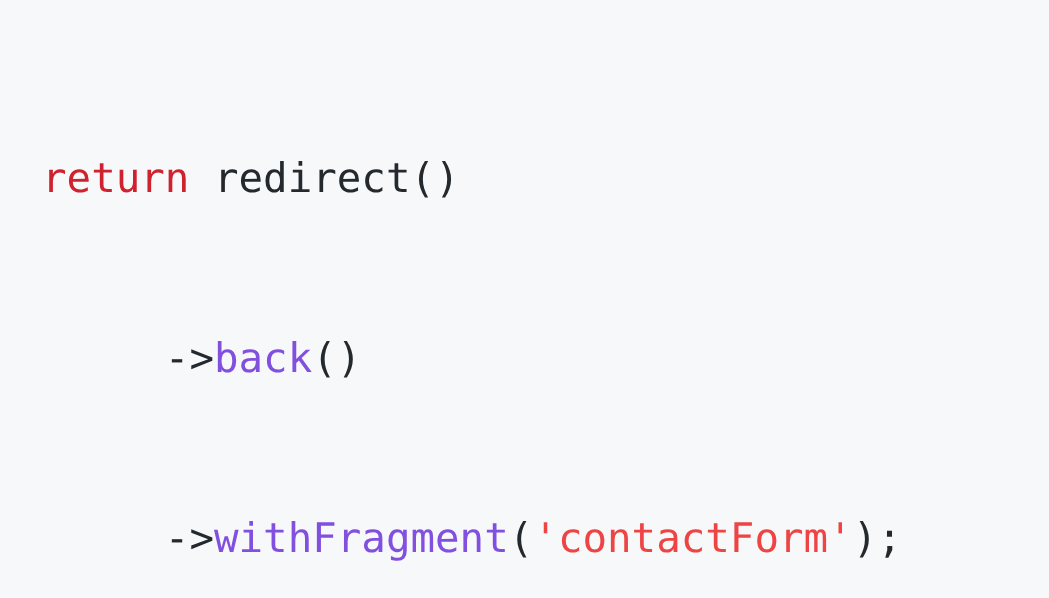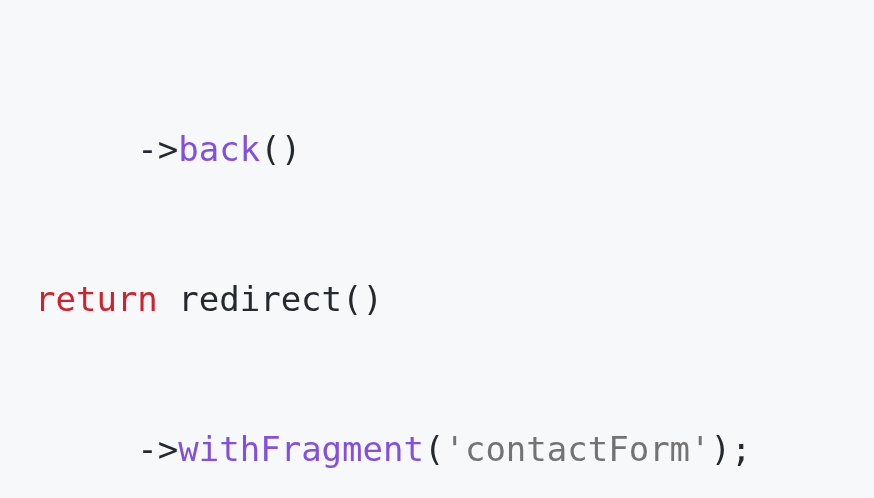--- a/index.html
+++ b/index.html
@@ -12,29 +12,29 @@
       font-family: "DejaVu Sans Mono", monospace;
       font-size: 34px;
       line-height: 50px;
       color: #24292e;
       white-space: pre;
       letter-spacing: 0px;
     }
     .line { height: 50px; }
     .kw { color: #cf222e; }
     .fn { color: #8250df; }
-    .str { color: #737373; }
+    .str { color: #ef4444; }
     .plain { color: #24292e; }
   </style>
 </head>
 <body>
 
 <div class="code">
+  <div class="line"><span class="kw">return</span><span class="plain"> redirect()</span></div>
   <div class="line"><span class="plain">     </span><span class="plain">-&gt;</span><span class="fn">back</span><span class="plain">()</span></div>
-  <div class="line"><span class="kw">return</span><span class="plain"> redirect()</span></div>
   <div class="line"><span class="plain">     </span><span class="plain">-&gt;</span><span class="fn">withFragment</span><span class="plain">(</span><span class="str">'contactForm'</span><span class="plain">);</span></div>
   
   
   
   
   
   
 </div>
 
 </body></html>

